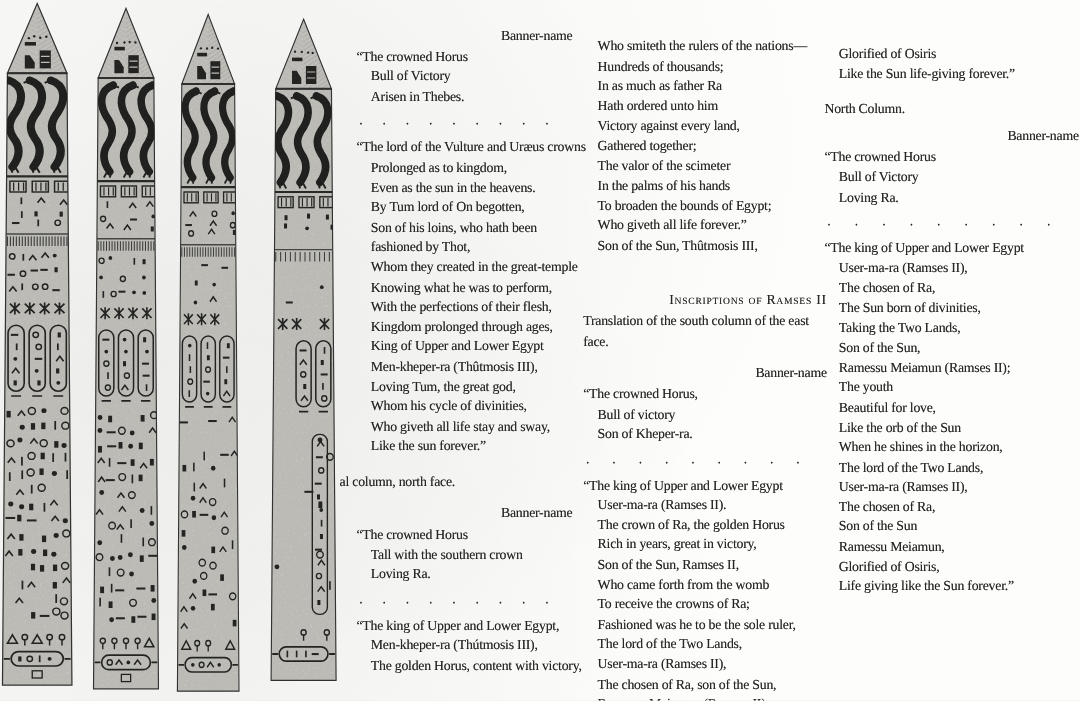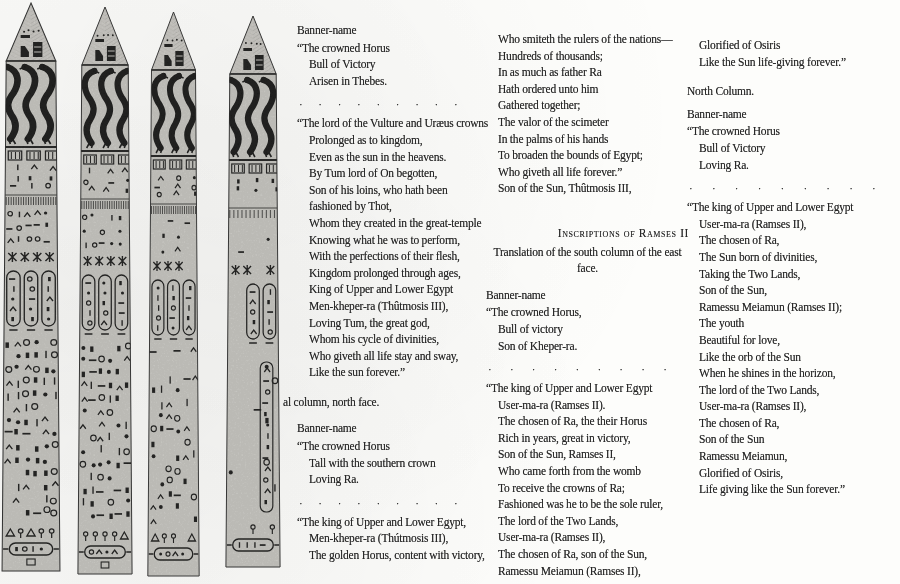--- a/index.html
+++ b/index.html
@@ -16,24 +16,24 @@
   .ob{position:absolute;top:0;height:584px;}
   .tcol{
     position:absolute;
     font-size:11.5px;line-height:16.6px;letter-spacing:-0.2px;
     color:#262626;text-shadow:0 0 .4px rgba(20,20,20,.5);
   }
   #col0{left:297px;top:22px;width:180px;}
   #col1{left:486px;top:31px;width:203px;}
   #col2{left:687px;top:37px;width:212px;}
   .tcol>div:first-child{margin-top:0 !important;}
-  .banner{margin-top:10px;text-align:left;}
+  .banner{margin-top:10px;text-align:right;}
   #col2 .banner{margin-top:6px;}
   .caps{margin-top:28px;text-align:right;font-variant:small-caps;letter-spacing:.6px;}
-  .sub{margin-top:2px;text-align:center;}
+  .sub{margin-top:2px;}
   .caption{margin-top:13px;}
   #col0 .caption{margin-left:-14px;}
   .dots{display:flex;justify-content:space-between;width:88%;margin:9px 0 5px 2px;}
   .dots span{font-size:11px;line-height:12px;}
   .stanza{margin-top:1px;}
   .line{padding-left:12px;white-space:nowrap;}
   .line.q{text-indent:-12px;}
   #defs-svg{position:absolute;width:0;height:0;}
 </style>
 </head>
@@ -808,20 +808,21 @@
         <div class="line">Men-kheper-ra (Thútmosis III),</div>
         <div class="line">The golden Horus, content with victory,</div>
       </div>
     </div>
   <div class="tcol" id="col1">
       <div class="stanza">
         <div class="line">Who smiteth the rulers of the nations—</div>
         <div class="line">Hundreds of thousands;</div>
         <div class="line">In as much as father Ra</div>
         <div class="line">Hath ordered unto him</div>
+        <div class="line">Victory against every land,</div>
         <div class="line">Gathered together;</div>
         <div class="line">The valor of the scimeter</div>
         <div class="line">In the palms of his hands</div>
         <div class="line">To broaden the bounds of Egypt;</div>
         <div class="line">Who giveth all life forever.”</div>
         <div class="line">Son of the Sun, Thûtmosis III,</div>
       </div>
       <div class="caps">Inscriptions of Ramses II</div>
       <div class="sub">Translation of the south column of the east face.</div>
       <div class="banner">Banner-name</div>
@@ -837,21 +838,21 @@
         <span>·</span>
         <span>·</span>
         <span>·</span>
         <span>·</span>
         <span>·</span>
         <span>·</span>
       </div>
       <div class="stanza">
         <div class="line q">“The king of Upper and Lower Egypt</div>
         <div class="line">User-ma-ra (Ramses II).</div>
-        <div class="line">The chosen of Ra, the their Horus</div>
+        <div class="line">The crown of Ra, the golden Horus</div>
         <div class="line">Rich in years, great in victory,</div>
         <div class="line">Son of the Sun, Ramses II,</div>
         <div class="line">Who came forth from the womb</div>
         <div class="line">To receive the crowns of Ra;</div>
         <div class="line">Fashioned was he to be the sole ruler,</div>
         <div class="line">The lord of the Two Lands,</div>
         <div class="line">User-ma-ra (Ramses II),</div>
         <div class="line">The chosen of Ra, son of the Sun,</div>
         <div class="line">Ramessu Meiamun (Ramses II),</div>
       </div>

